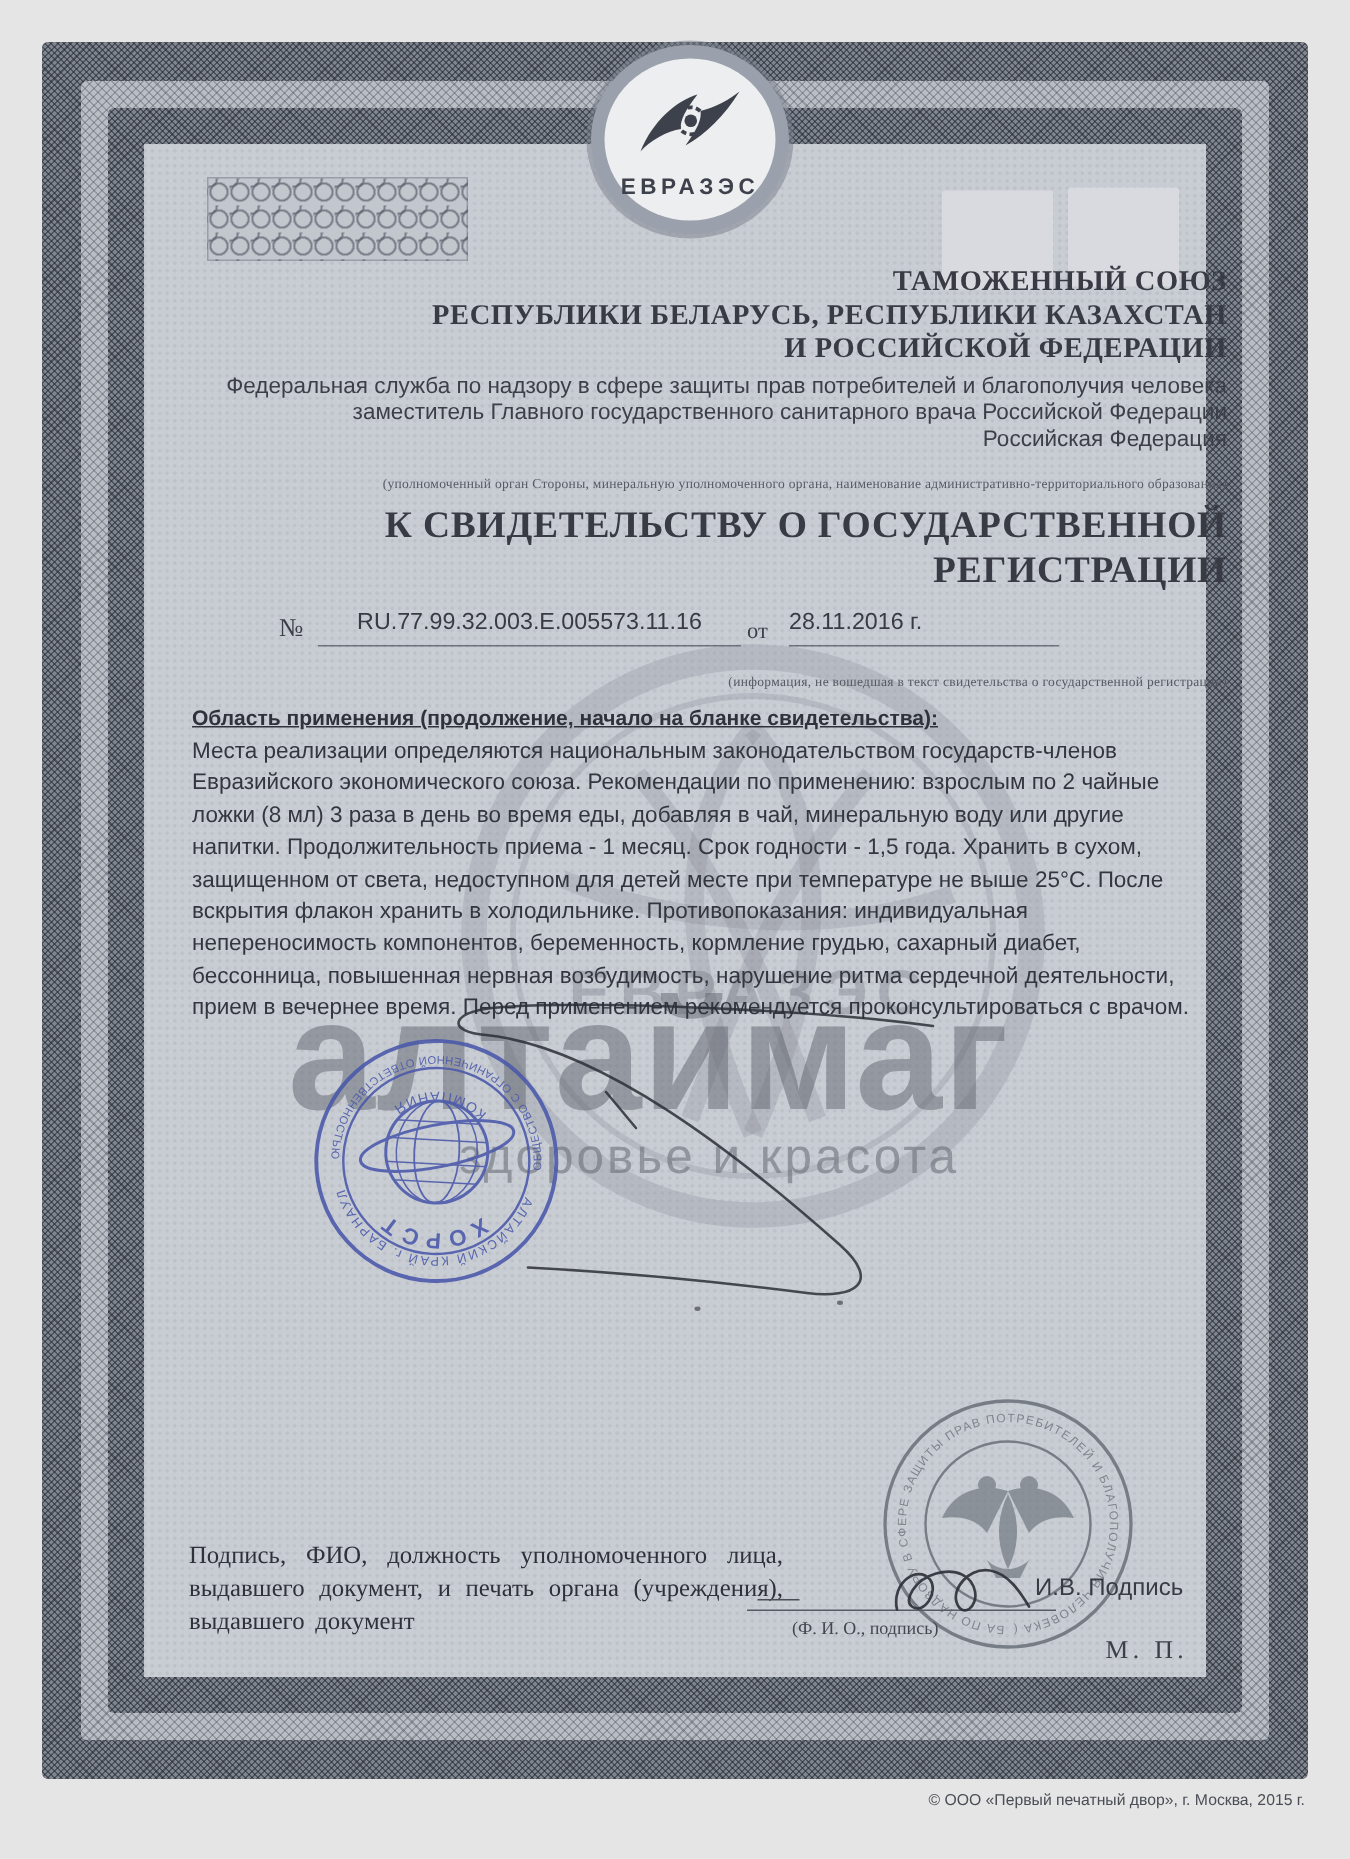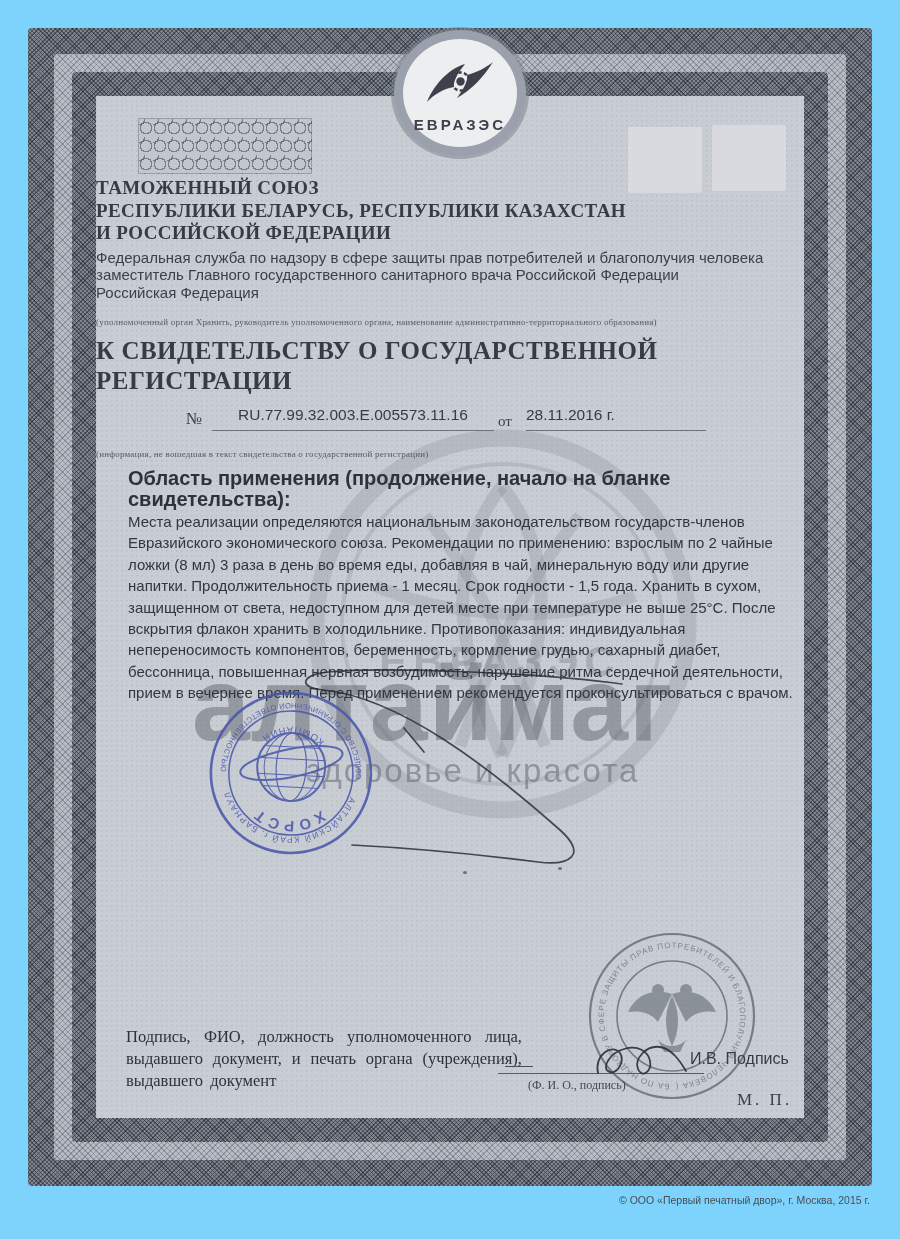--- a/index.html
+++ b/index.html
@@ -1,18 +1,18 @@
 <!DOCTYPE html>
 <html><head>
 <meta charset="utf-8">
 <style>
   html,body{margin:0;padding:0;}
   .page{
     position:relative; width:900px; height:1239px;
-    background:#7dd3fc; overflow:hidden;
+    background:#e5e5e5; overflow:hidden;
     font-family:"Liberation Sans", sans-serif;
     color:#33363e;
   }
   
   .frame{position:absolute; left:28px; top:28px; width:844px; height:1158px;}
   .band{position:absolute; border-radius:4px;}
   .band-d{
     background-color:#7e8490;
     background-image:
       repeating-linear-gradient(45deg, rgba(30,33,40,.5) 0 1px, transparent 1px 3px),
@@ -57,35 +57,35 @@
   }
   .medallion-inner{
     position:absolute; inset:9px; background:#eceef0; border-radius:50%;
     display:flex; flex-direction:column; align-items:center; justify-content:center;
   }
   .medallion-label{
     font-weight:bold; font-size:15px; letter-spacing:3px; color:#3d414b; margin-top:2px;
   }
   
   .serif{font-family:"Liberation Serif", serif;}
-  .center-col{position:absolute; left:96px; width:708px; text-align:left;}
+  .center-col{position:absolute; left:96px; width:708px; text-align:right;padding-left:14px;}
   .hdr-serif{font-family:"Liberation Serif", serif; font-weight:bold; font-size:19px; line-height:22.5px; color:#383b44; letter-spacing:.4px;}
   .hdr-sans{font-size:15px; line-height:17.5px; color:#3c3f48;}
   .small-note{font-family:"Liberation Serif", serif; font-size:9px; color:#565a64; letter-spacing:.2px;}
   .title-line{font-family:"Liberation Serif", serif; font-weight:bold; font-size:25px; line-height:30px; color:#383b44; letter-spacing:.5px;}
   .regrow{position:absolute; top:405px; left:96px; width:708px; height:40px;}
   .reg-num-label{position:absolute; left:90px; top:4px; font-family:"Liberation Serif", serif; font-size:17px; color:#3c3f48;}
   .reg-line{position:absolute; border-bottom:1.5px solid rgba(80,85,95,.75);}
   .rl1{left:116px; top:0; width:282px; height:25px;}
   .rl2{left:430px; top:0; width:180px; height:25px;}
   .reg-num{position:absolute; left:116px; top:1px; width:282px; text-align:center; font-size:15.5px; color:#383b44;}
   .reg-ot{position:absolute; left:402px; top:8px; font-family:"Liberation Serif", serif; font-size:15px; color:#3c3f48;}
   .reg-date{position:absolute; left:430px; top:1px; width:180px; text-align:left; font-size:15.5px; color:#383b44;}
   .body-block{position:absolute; left:128px; top:468px; width:678px; z-index:3;}
-  .body-heading{font-size:20px; font-weight:bold; line-height:21px; color:#2f323a;}
+  .body-heading{font-size:14px; font-weight:bold; line-height:21px; color:#2f323a;text-decoration:underline;}
   .body-par{font-size:15px; line-height:21.4px; color:#33363e; margin-top:1px;}
   
   .wm-emblem{position:absolute; left:305px; top:426px; z-index:1; opacity:.9;}
   .wm-eurasec{
     position:absolute; left:330px; top:638px; width:340px; text-align:center; z-index:1;
     font-weight:bold; font-size:42px; letter-spacing:6px; color:rgba(105,110,122,.33);
   }
   .wm-brand{
     position:absolute; left:192px; top:652px; z-index:2;
     font-weight:bold; font-size:104px; line-height:104px; letter-spacing:1px;
@@ -164,21 +164,21 @@
 
   <div class="center-col" style="top:177px;">
     <div class="hdr-serif">ТАМОЖЕННЫЙ СОЮЗ</div>
     <div class="hdr-serif">РЕСПУБЛИКИ БЕЛАРУСЬ, РЕСПУБЛИКИ КАЗАХСТАН</div>
     <div class="hdr-serif">И РОССИЙСКОЙ ФЕДЕРАЦИИ</div>
     <div class="hdr-sans" style="margin-top:4px;">Федеральная служба по надзору в сфере защиты прав потребителей и благополучия человека</div>
     <div class="hdr-sans">заместитель Главного государственного санитарного врача Российской Федерации</div>
     <div class="hdr-sans">Российская Федерация</div>
   </div>
 
-  <div class="center-col small-note" style="top:317px;">(уполномоченный орган Хранить, руководитель уполномоченного органа, наименование административно-территориального образования)</div>
+  <div class="center-col small-note" style="top:317px;">(уполномоченный орган Стороны, минеральную уполномоченного органа, наименование административно-территориального образования)</div>
 
   <div class="center-col" style="top:336px;">
     <div class="title-line">К СВИДЕТЕЛЬСТВУ О ГОСУДАРСТВЕННОЙ РЕГИСТРАЦИИ</div>
   </div>
 
   <div class="regrow">
     <span class="reg-num-label">№</span>
     <span class="reg-line rl1"></span>
     <span class="reg-num">RU.77.99.32.003.Е.005573.11.16</span>
     <span class="reg-ot serif">от</span>

